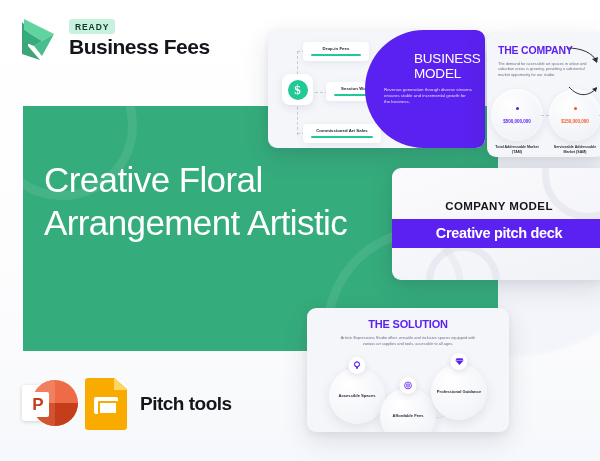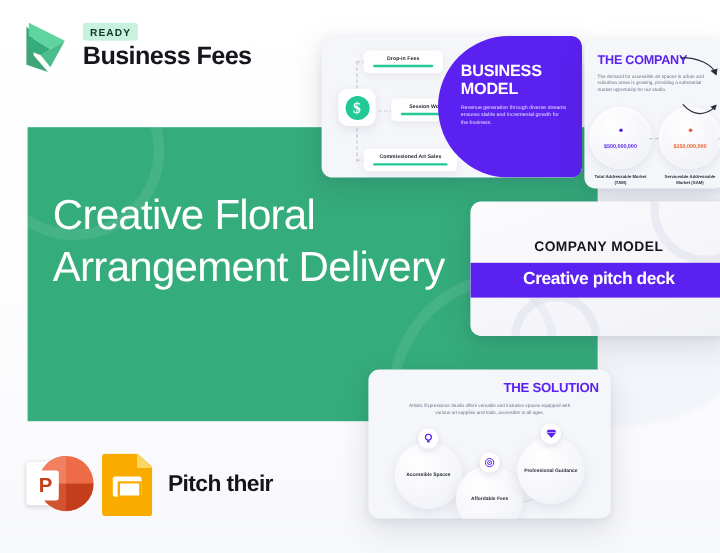--- a/index.html
+++ b/index.html
@@ -55,21 +55,21 @@
   }
 
   
   #card-business { left:268px; top:30px; width:217px; height:118px; }
   #card-business .bm-purple {
     position:absolute; right:0; top:0; width:120px; height:100%;
     background:#5b21f0;
     border-radius:66px 9px 9px 66px;
     padding:22px 11px 0 19px;
   }
-  .bm-title { color:#fff; font-size:13.5px; font-weight:bold; line-height:14.5px; letter-spacing:-.2px; }
+  .bm-title { color:#fff; font-size:13.5px; font-weight:normal; line-height:14.5px; letter-spacing:-.2px;margin-left:30px; }
   .bm-body { color:#e4dcfd; font-size:4.4px; line-height:6.2px; margin-top:6px; width:88px; }
   .bm-dollar {
     position:absolute; left:14px; top:44px; width:31px; height:31px; border-radius:8px;
     background:#fff; box-shadow:0 3px 9px rgba(40,45,80,.1);
     display:flex; align-items:center; justify-content:center;
   }
   .bm-dollar-inner {
     width:20px; height:20px; border-radius:50%; background:#22c896;
     color:#fff; font-size:13px; font-weight:bold; display:flex; align-items:center; justify-content:center;
     font-family:"Liberation Serif", serif;
@@ -120,21 +120,21 @@
   .inv-r2 { width:74px; height:74px; left:34px; bottom:-38px; }
   .inv-r3 { width:118px; height:118px; left:-46px; bottom:-66px; border-color:rgba(214,218,232,.3); }
   .inv-company { font-size:11.5px; font-weight:bold; color:#14161c; letter-spacing:.4px; z-index:2; }
   .inv-bar {
     margin-top:7px; width:100%; background:#5b21f0; padding:5px 0 6px 0; text-align:center; z-index:2;
   }
   .inv-bar span { color:#fff; font-size:14.5px; font-weight:bold; letter-spacing:-.35px; }
 
   
   #card-solution { left:307px; top:308px; width:202px; height:124px; padding:10px 10px 0 10px; }
-  .sol-title { text-align:right; color:#5b21f0; font-size:11px; font-weight:bold; letter-spacing:-.2px; }
+  .sol-title { text-align:center; color:#5b21f0; font-size:11px; font-weight:bold; letter-spacing:-.2px; }
   .sol-body { text-align:center; color:#6a7083; font-size:3.9px; line-height:5.6px; margin:5px auto 0 auto; width:140px; }
   .sol-nodes { position:absolute; left:0; top:52px; width:100%; height:72px; }
   .sol-node { position:absolute; text-align:center; }
   .sol-disc {
     width:56px; height:56px; border-radius:50%;
     background:radial-gradient(circle at 36% 30%, #ffffff 0%, #f3f4f9 72%, #e9ebf3 100%);
     box-shadow:0 4px 11px rgba(40,45,80,.1);
     display:flex; align-items:center; justify-content:center;
   }
   .sol-lbl { font-size:4.1px; font-weight:bold; color:#2a2e3c; line-height:5.2px; }
@@ -215,21 +215,21 @@
     </div>
     <div class="brand-text">
       <span class="ready-badge">READY</span>
       <span class="brand-name">Business Fees</span>
     </div>
   </div>
 
   <div class="green-band">
     <div class="band-ring ring-a"></div>
     <div class="band-ring ring-b"></div>
-    <div class="hero-title">Creative Floral Arrangement Delivery</div>
+    <div class="hero-title">Creative Floral Arrangement Artistic</div>
   </div>
 
   <div class="card" id="card-business">
     <div class="bm-spine"></div>
     <div class="bm-conn bm-c1"></div>
     <div class="bm-conn bm-c2"></div>
     <div class="bm-conn bm-c3"></div>
 
     <div class="bm-dollar">
       <div class="bm-dollar-inner">$</div>
@@ -363,15 +363,15 @@
       </div>
       <div class="ppt-letter">P</div>
     </div>
 
     <div class="slides-icon">
       <div class="slides-page"></div>
       <div class="slides-fold"></div>
       <div class="slides-screen"></div>
     </div>
 
-    <div class="formats-label">Pitch their</div>
+    <div class="formats-label">Pitch tools</div>
   </div>
 </div>
 
 </body></html>

